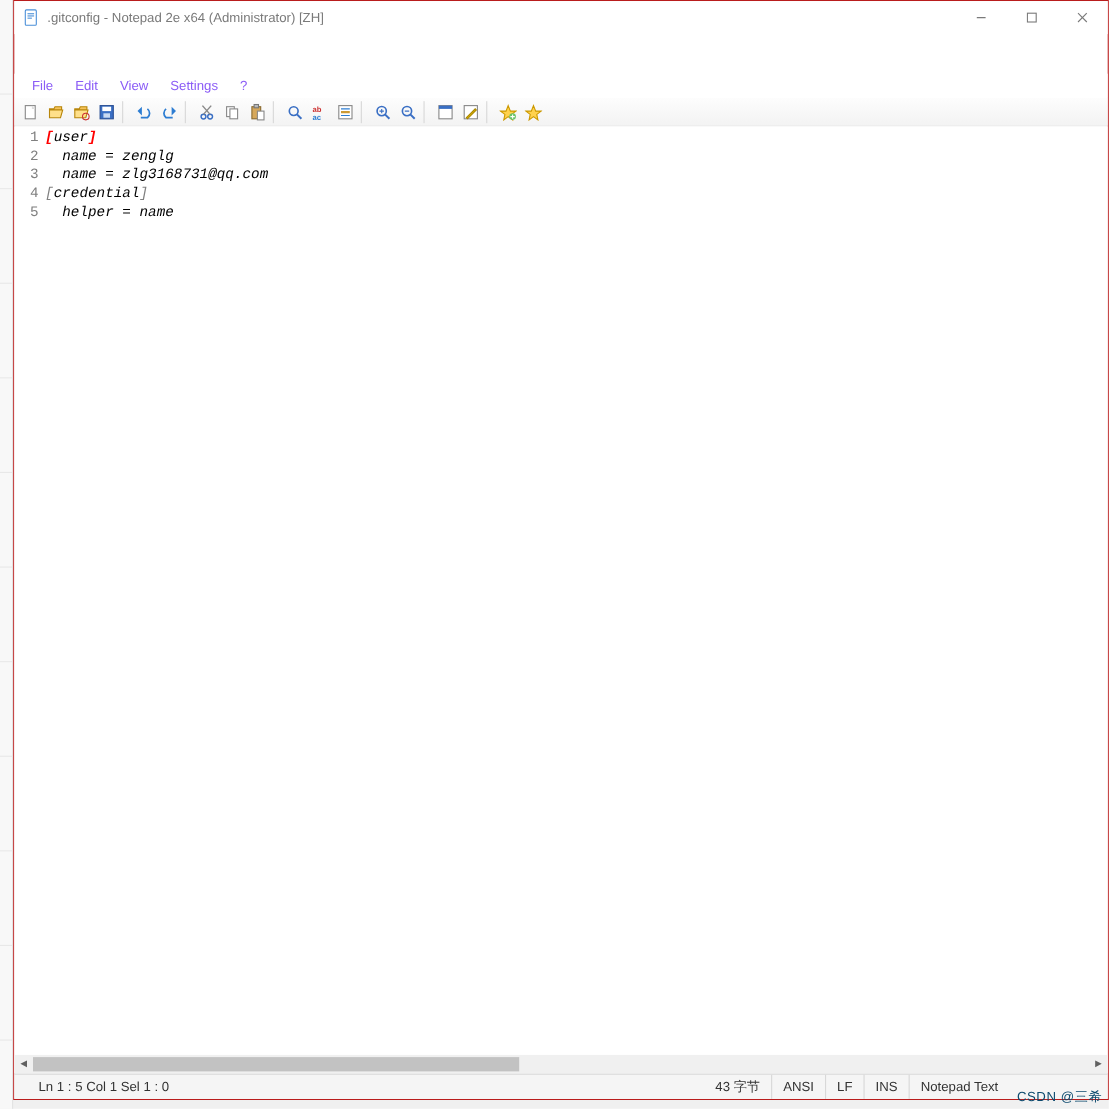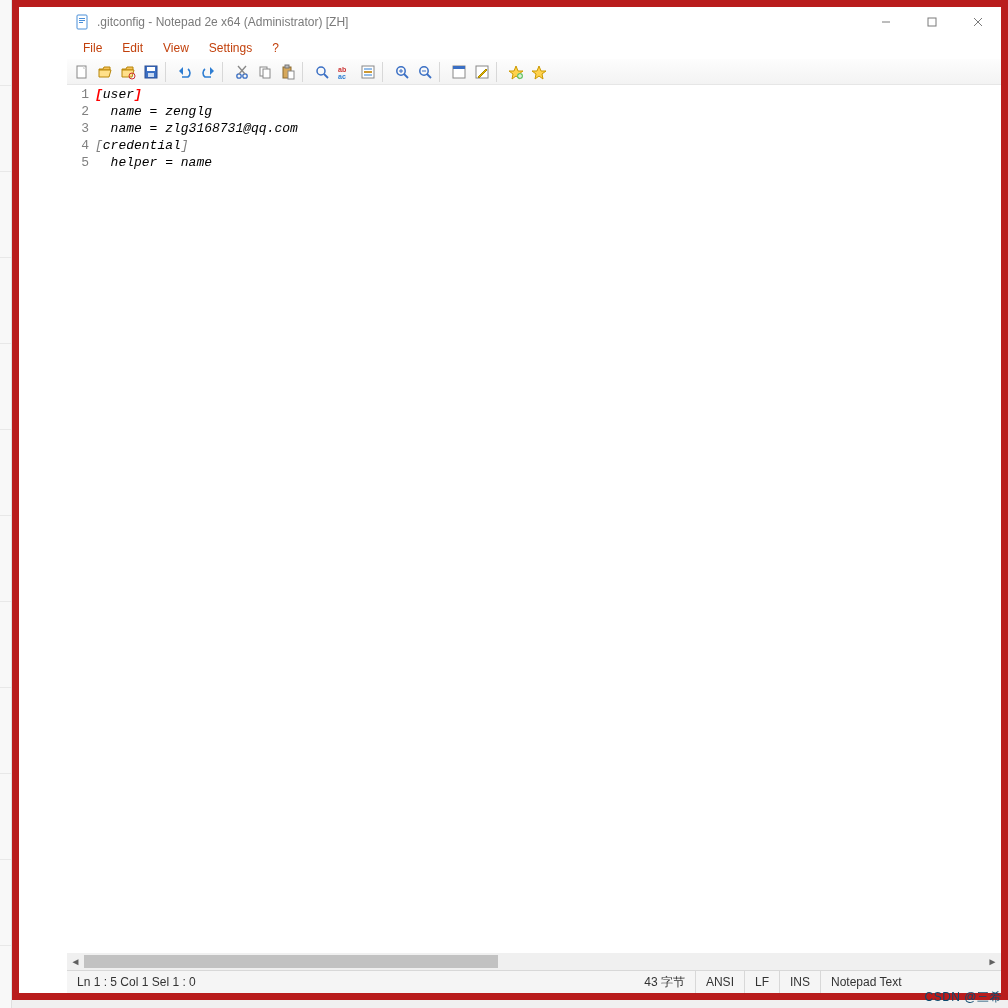--- a/index.html
+++ b/index.html
@@ -1,30 +1,30 @@
 <!DOCTYPE html>
 <html><head>
 <meta charset="utf-8">
 <style>
 * { margin: 0; padding: 0; box-sizing: border-box; }
 body { font-family: "Microsoft YaHei", "Segoe UI", Tahoma, sans-serif; font-size: 12px; background: #f0f0f0; width: 1008px; height: 1008px; overflow: hidden; position: relative; }
 
 .side-frag { position: absolute; left: 0; top: 0; width: 12px; height: 1008px; background: #f8f8f8; border-right: 1px solid #e0e0e0; }
 .side-frag .item { height: 86px; border-bottom: 1px solid #e8e8e8; }
 
-.app-window { position: absolute; left: 12px; top: 0; width: 996px; height: 1000px; background: #ffffff; border: 7px solid #b91c1c; display: flex; flex-direction: column; padding-left: 48px; }
+.app-window { position: absolute; left: 12px; top: 0; width: 996px; height: 1000px; background: #ffffff; border: 1px solid #b91c1c; display: flex; flex-direction: column; }
 
 .titlebar { height: 30px; display: flex; align-items: center; justify-content: space-between; padding: 0 0 0 8px; background: #ffffff; }
 .titlebar-left { display: flex; align-items: center; gap: 6px; color: #7a7a7a; font-size: 12px; }
 .title-icon { width: 16px; height: 16px; display: inline-block; }
 .titlebar-right { display: flex; height: 100%; }
 .winbtn { width: 46px; height: 100%; display: flex; align-items: center; justify-content: center; color: #7a7a7a; font-size: 10px; }
 .winbtn svg { stroke: #7a7a7a; fill: none; }
 
-.menubar { height: 22px; display: flex; align-items: center; padding: 0 8px; gap: 4px; background: #ffffff; color: #c2410c; font-size: 12px; }
+.menubar { height: 22px; display: flex; align-items: center; padding: 0 8px; gap: 4px; background: #ffffff; color: #8b5cf6; font-size: 12px; margin-top: 36px; }
 .menubar .menu-item { padding: 2px 8px; cursor: default; }
 
 .toolbar { height: 26px; display: flex; align-items: center; padding: 2px 4px; gap: 1px; border-bottom: 1px solid #e6e6e6; background: linear-gradient(#fdfdfd,#f3f3f3); }
 .tbtn { width: 22px; height: 22px; display: flex; align-items: center; justify-content: center; border-radius: 2px; }
 .tsep { width: 6px; height: 20px; margin: 0 2px; border-left: 1px solid #d8d8d8; }
 
 .editor-wrap { flex: 1; display: flex; flex-direction: column; overflow: hidden; background: #ffffff; }
 .editor-body { flex: 1; display: flex; font-family: Consolas, "Courier New", monospace; font-size: 13px; line-height: 17px; overflow: hidden; }
 .gutter { width: 28px; text-align: right; padding: 1px 6px 0 0; color: #808080; user-select: none; }
 .gutter div { height: 17px; }
@@ -34,21 +34,21 @@
 .br-grey { color: #808080; }
 
 .hscroll { height: 17px; background: #f0f0f0; display: flex; align-items: center; }
 .hscroll .arrow { width: 17px; height: 17px; display: flex; align-items: center; justify-content: center; color: #606060; font-size: 10px; }
 .hscroll .track { flex: 1; height: 17px; position: relative; }
 .hscroll .thumb { position: absolute; left: 0; top: 2px; height: 13px; width: 46%; background: #c2c2c2; border-radius: 0; }
 
 .statusbar { height: 23px; border-top: 1px solid #d8d8d8; display: flex; align-items: center; background: #f5f5f5; font-size: 12px; color: #333; }
 .statusbar .cell { padding: 0 10px; height: 100%; display: flex; align-items: center; border-right: 1px solid #d8d8d8; }
 .statusbar .spacer { flex: 1; }
-.statusbar .cell.first { border-right: none; }
+.statusbar .cell.first { border-right: none; margin-left: 12px; }
 
 .watermark { position: absolute; right: 6px; bottom: 2px; color: #0c4a6e; font-size: 12px; letter-spacing: 0.5px; }
 </style>
 </head>
 <body>
 
 <div class="side-frag">
   <div class="item"></div>
     <div class="item"></div>
     <div class="item"></div>

